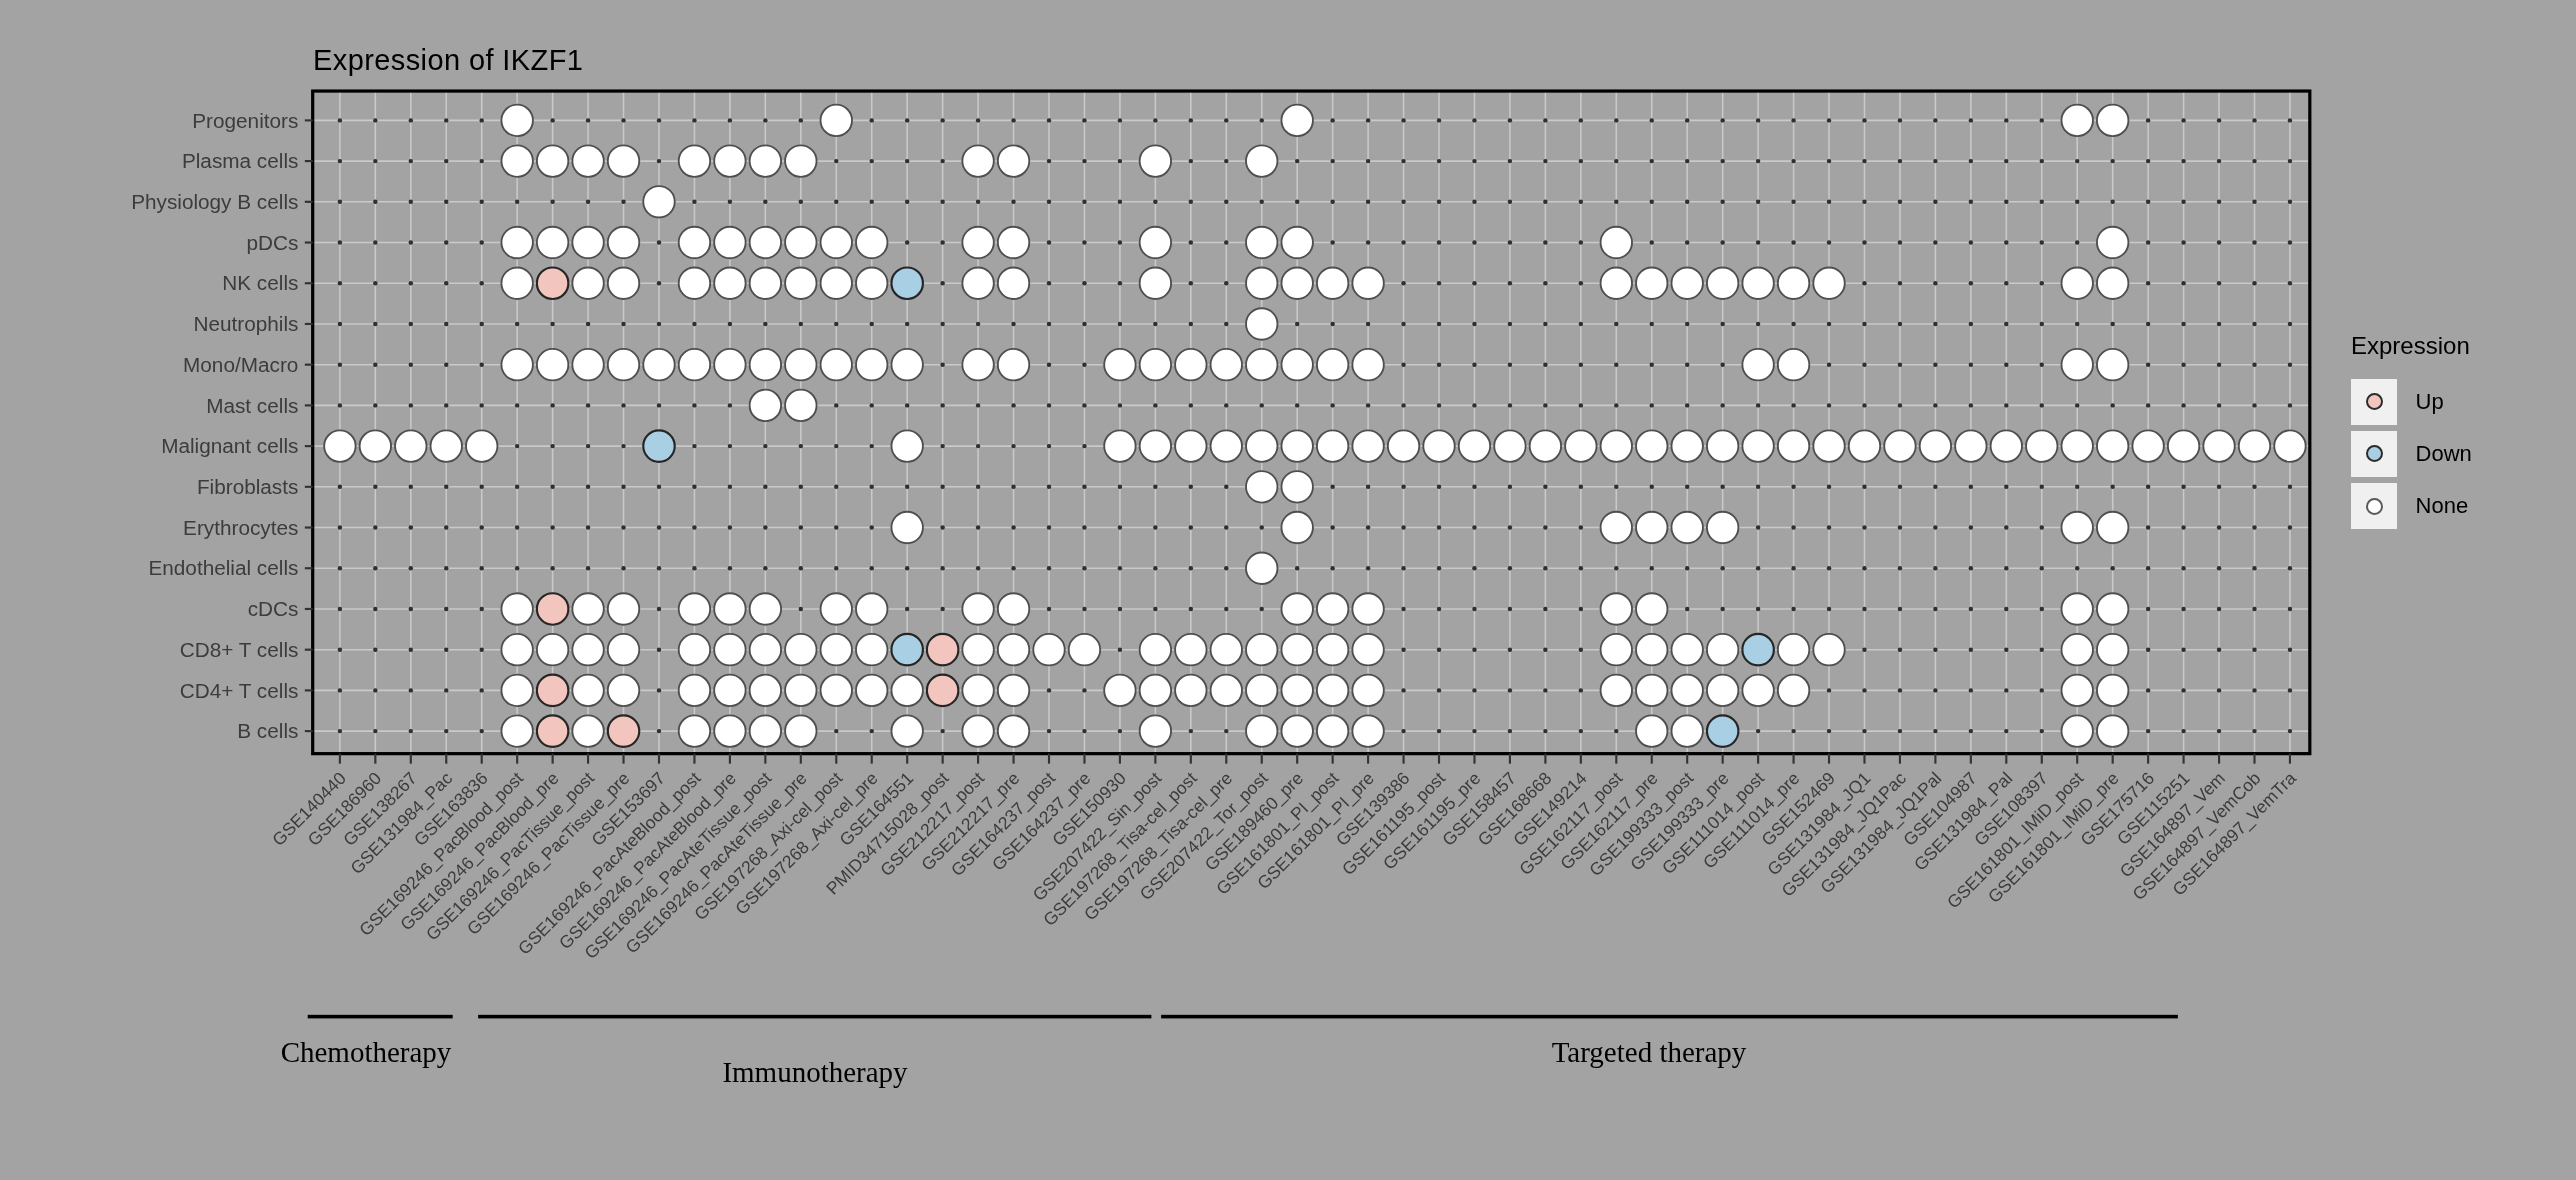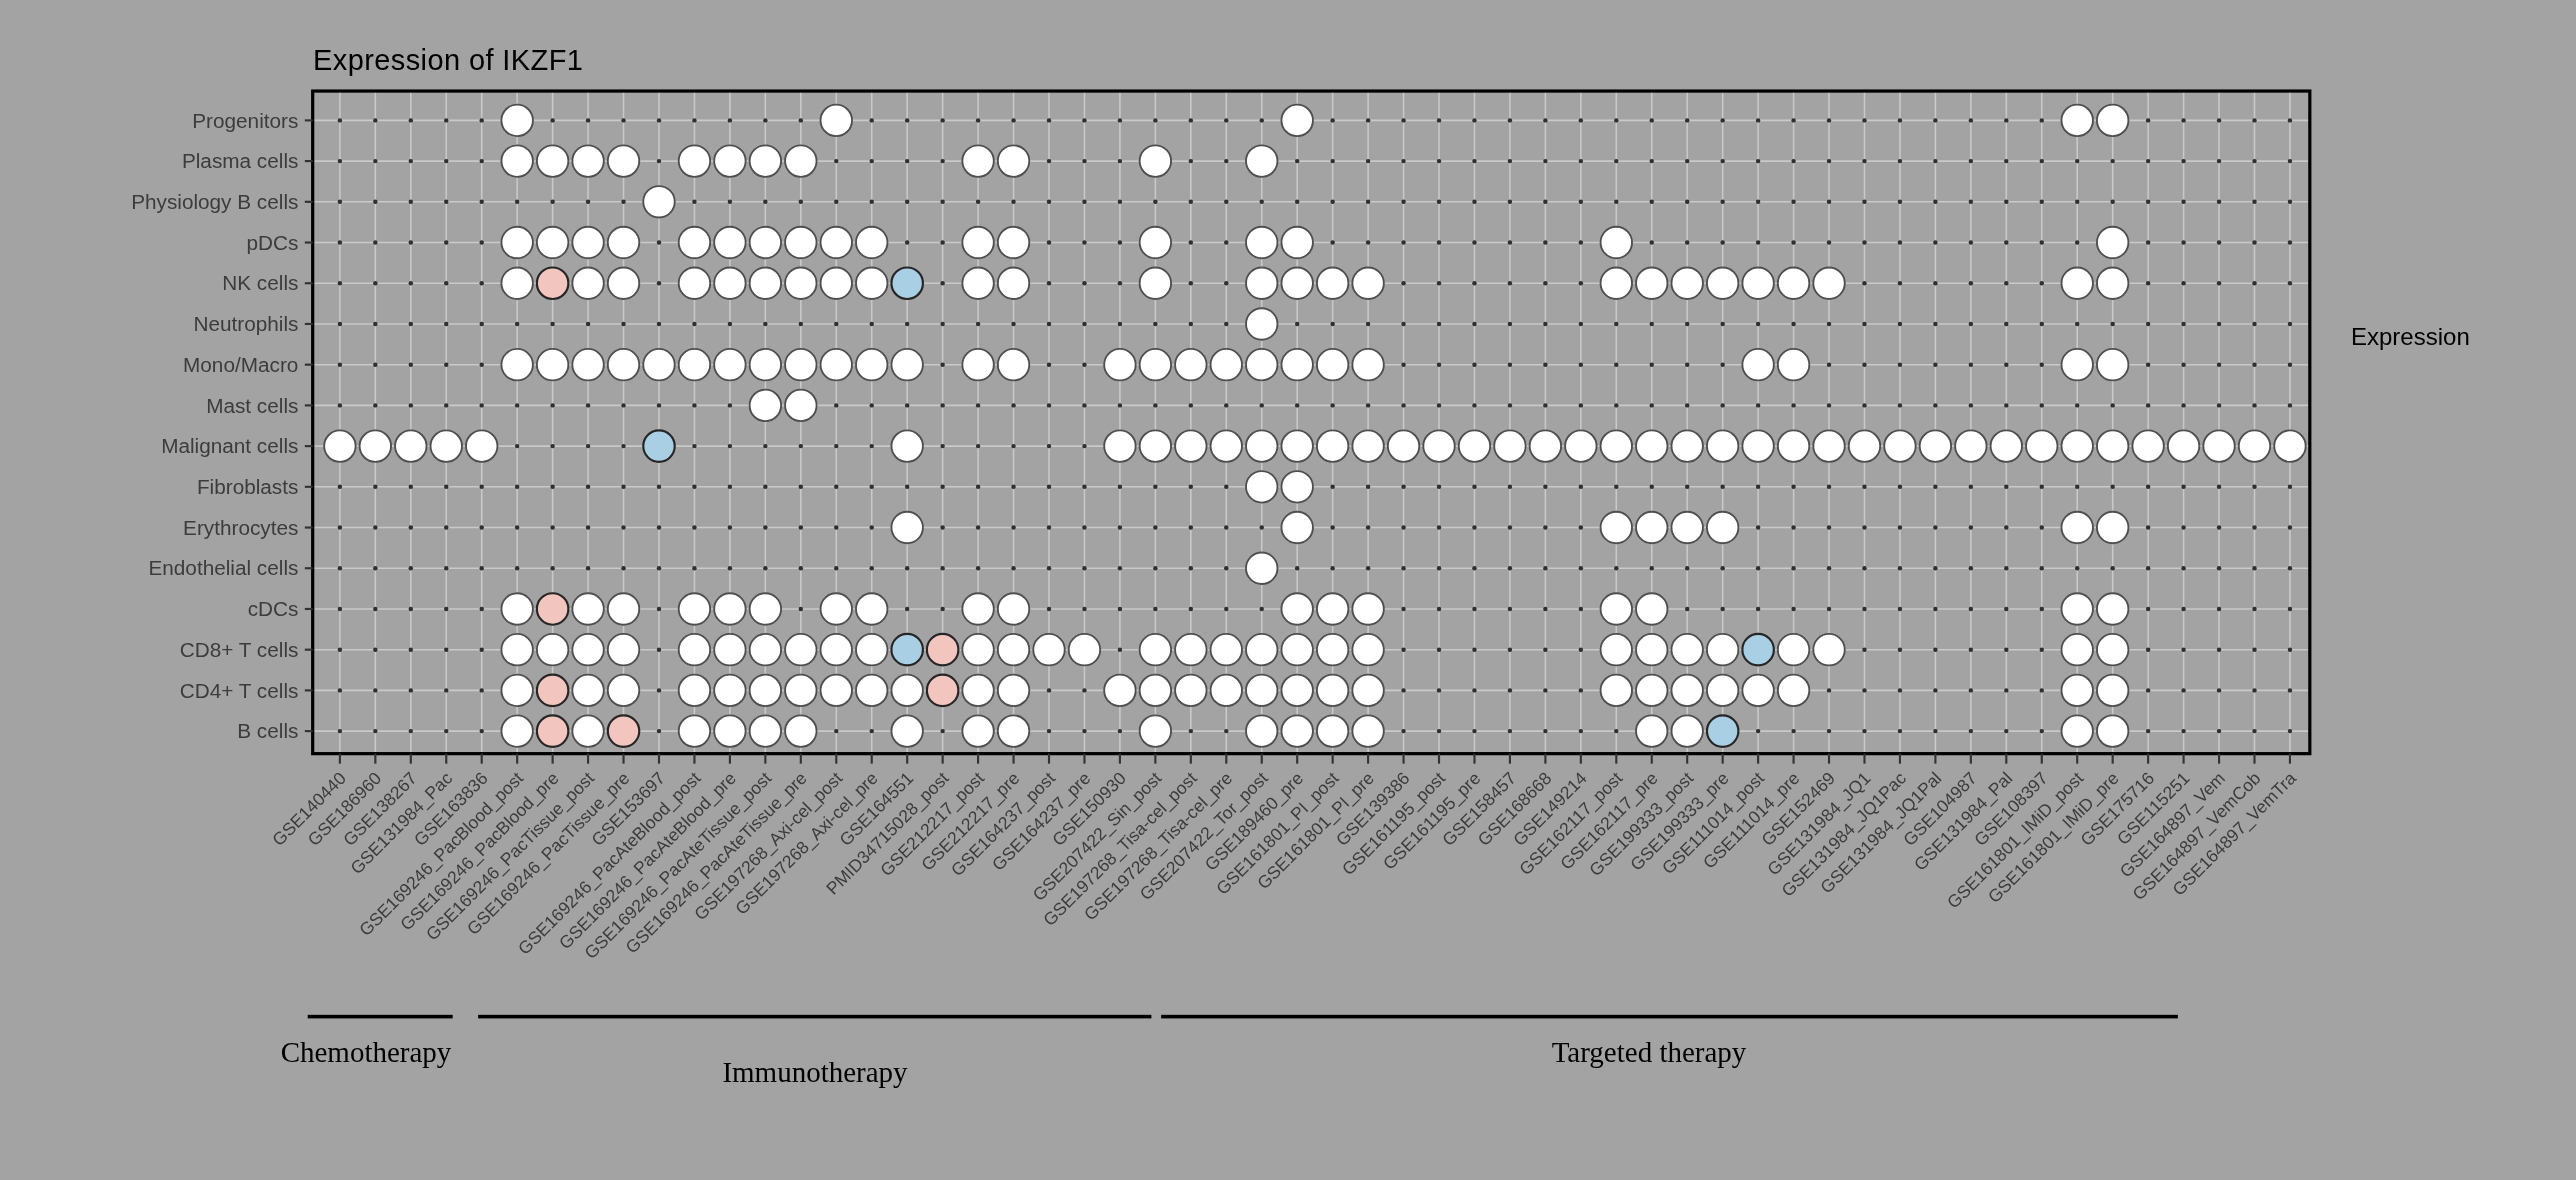--- a/index.html
+++ b/index.html
@@ -1,20 +1,20 @@
 <!DOCTYPE html>
 <html style="font-size:11.4px"><head>
 <meta charset="utf-8">
 <style>
   html,body{margin:0;padding:0;background:#ffffff;}
   body{width:2576px;height:1181px;font-family:"Liberation Sans",sans-serif;}
   #stage{position:relative;width:2576px;height:1181px;background:#a3a3a3;overflow:hidden;}
   #plot-svg{position:absolute;left:0;top:0;}
   .page-title{position:absolute;left:313px;top:44px;font-size:29px;color:#000;letter-spacing:0.4px;}
-  .legend{position:absolute;left:2351px;top:323px;width:215px;}
+  .legend{position:absolute;left:2351px;top:332px;width:215px;}
   .legend-title{font-size:24px;color:#000;margin-bottom:18.6px;}
   .legend-item{display:flex;align-items:center;margin-bottom:6.4px;}
   .legend-key{width:46px;height:46px;background:#f0f0f0;display:flex;align-items:center;justify-content:center;}
   .legend-swatch{width:17px;height:17px;border-radius:50%;box-sizing:border-box;}
   .legend-label{font-size:22px;color:#000;margin-left:18.6px;}
   .group-label{position:absolute;transform:translateX(-50%);font-family:"Liberation Serif",serif;font-size:29px;color:#000;white-space:nowrap;}
 </style>
 </head>
 <body>
 
@@ -1377,20 +1377,40 @@
       <text x="3061.6" y="1089" text-anchor="end" font-size="24.5" fill="#3C3C3C" font-family="&quot;Liberation Sans&quot;,sans-serif" transform="rotate(-45 3061.6 1089)">GSE115251</text>
       <text x="3111.1499999999996" y="1089" text-anchor="end" font-size="24.5" fill="#3C3C3C" font-family="&quot;Liberation Sans&quot;,sans-serif" transform="rotate(-45 3111.1499999999996 1089)">GSE164897_Vem</text>
       <text x="3160.7" y="1089" text-anchor="end" font-size="24.5" fill="#3C3C3C" font-family="&quot;Liberation Sans&quot;,sans-serif" transform="rotate(-45 3160.7 1089)">GSE164897_VemCob</text>
       <text x="3210.25" y="1089" text-anchor="end" font-size="24.5" fill="#3C3C3C" font-family="&quot;Liberation Sans&quot;,sans-serif" transform="rotate(-45 3210.25 1089)">GSE164897_VemTra</text>
       <rect x="430" y="1418" width="202.64999999999998" height="5" fill="#000"></rect>
       <rect x="668.2" y="1418" width="940.8999999999999" height="5" fill="#000"></rect>
       <rect x="1622.6499999999999" y="1418" width="1420.95" height="5" fill="#000"></rect>
     </svg>
   <div class="legend">
     <div class="legend-title">Expression</div>
+    <div id="legend-items">
+        <div class="legend-item">
+          <div class="legend-key">
+            <div class="legend-swatch" style="background: rgb(242, 197, 190); border: 2.1px solid rgb(43, 43, 43);"></div>
+          </div>
+          <div class="legend-label">Up</div>
+        </div>
+        <div class="legend-item">
+          <div class="legend-key">
+            <div class="legend-swatch" style="background: rgb(169, 207, 228); border: 2.1px solid rgb(43, 43, 43);"></div>
+          </div>
+          <div class="legend-label">Down</div>
+        </div>
+        <div class="legend-item">
+          <div class="legend-key">
+            <div class="legend-swatch" style="background: rgb(255, 255, 255); border: 2.1px solid rgb(90, 90, 90);"></div>
+          </div>
+          <div class="legend-label">None</div>
+        </div>
+      </div>
   </div>
   <div id="group-labels">
       <div class="group-label" style="left: 366px; top: 1036px;">Chemotherapy</div>
       <div class="group-label" style="left: 815px; top: 1056px;">Immunotherapy</div>
       <div class="group-label" style="left: 1625px; top: 1036px; margin-left: 24px;">Targeted therapy</div>
     </div>
 </div>
 
 
 </body></html>

